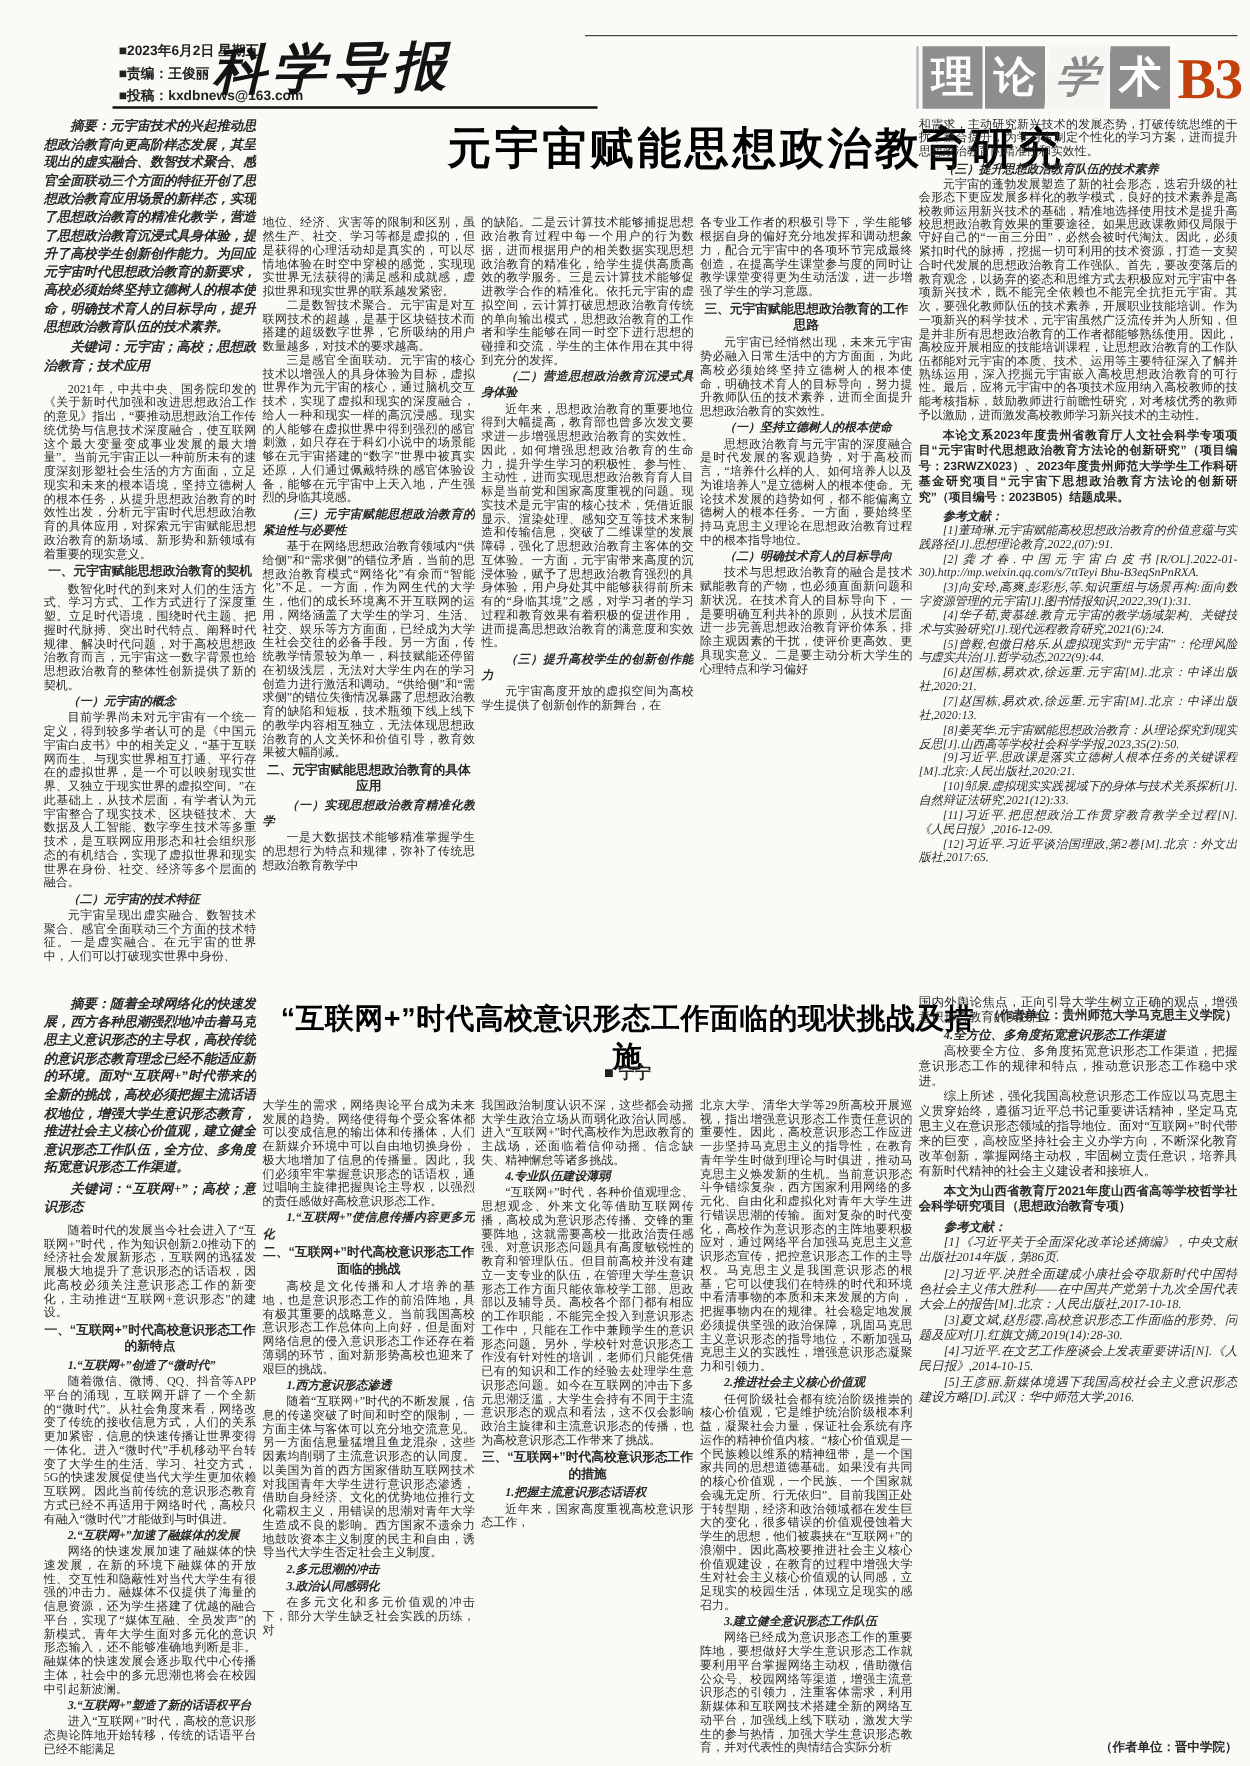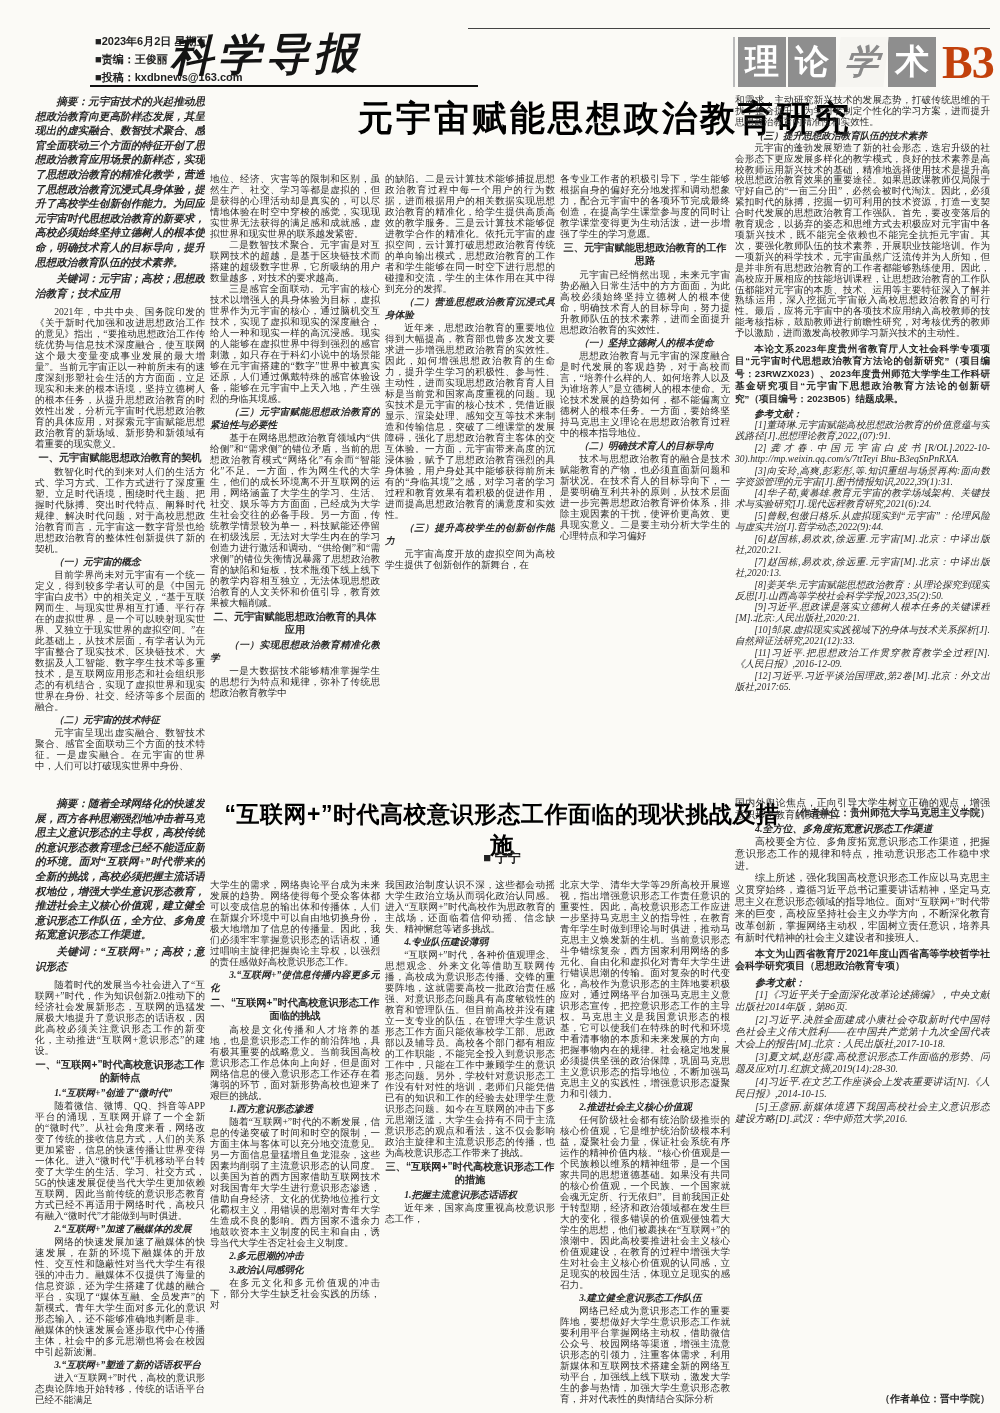--- a/index.html
+++ b/index.html
@@ -119,21 +119,21 @@
         <div class="seg seg-h2">（二）明确技术育人的目标导向</div>
         <div class="seg seg-p">技术与思想政治教育的融合是技术赋能教育的产物，也必须直面新问题和新状况。在技术育人的目标导向下，一是要明确互利共补的原则，从技术层面进一步完善思想政治教育评价体系，排除主观因素的干扰，使评价更高效、更具现实意义。二是要主动分析大学生的心理特点和学习偏好</div>
       </div>
     <div class="col c5">
         <div class="seg seg-pc">和需求，主动研究新兴技术的发展态势，打破传统思维的干扰，整合提升，为学习者制定个性化的学习方案，进而提升思想政治教育的精准性和实效性。</div>
         <div class="seg seg-h2">（三）提升思想政治教育队伍的技术素养</div>
         <div class="seg seg-p">元宇宙的蓬勃发展塑造了新的社会形态，迭宕升级的社会形态下更应发展多样化的教学模式，良好的技术素养是高校教师运用新兴技术的基础，精准地选择使用技术是提升高校思想政治教育效果的重要途径。如果思政课教师仅局限于守好自己的“一亩三分田”，必然会被时代淘汰。因此，必须紧扣时代的脉搏，挖掘一切可利用的技术资源，打造一支契合时代发展的思想政治教育工作强队。首先，要改变落后的教育观念，以扬弃的姿态和思维方式去积极应对元宇宙中各项新兴技术，既不能完全依赖也不能完全抗拒元宇宙。其次，要强化教师队伍的技术素养，开展职业技能培训。作为一项新兴的科学技术，元宇宙虽然广泛流传并为人所知，但是并非所有思想政治教育的工作者都能够熟练使用。因此，高校应开展相应的技能培训课程，让思想政治教育的工作队伍都能对元宇宙的本质、技术、运用等主要特征深入了解并熟练运用，深入挖掘元宇宙嵌入高校思想政治教育的可行性。最后，应将元宇宙中的各项技术应用纳入高校教师的技能考核指标，鼓励教师进行前瞻性研究，对考核优秀的教师予以激励，进而激发高校教师学习新兴技术的主动性。</div>
         <div class="seg seg-note">本论文系2023年度贵州省教育厅人文社会科学专项项目“元宇宙时代思想政治教育方法论的创新研究”（项目编号：23RWZX023）、2023年度贵州师范大学学生工作科研基金研究项目“元宇宙下思想政治教育方法论的创新研究”（项目编号：2023B05）结题成果。</div>
         <div class="seg seg-lbl">参考文献：</div>
         <div class="seg seg-ref">[1]董琦琳.元宇宙赋能高校思想政治教育的价值意蕴与实践路径[J].思想理论教育,2022,(07):91.</div>
-        <div class="seg seg-ref">[2]龚才春.中国元宇宙白皮书[R/OL].2022-10-30).http://mp.weixin.qq.com/s/7ttTeyi Bhu-B3eqSnPnRXA.</div>
+        <div class="seg seg-ref">[2]龚才春.中国元宇宙白皮书[R/OL].2022-01-30).http://mp.weixin.qq.com/s/7ttTeyi Bhu-B3eqSnPnRXA.</div>
         <div class="seg seg-ref">[3]向安玲,高爽,彭彩彤,等.知识重组与场景再构:面向数字资源管理的元宇宙[J].图书情报知识,2022,39(1):31.</div>
         <div class="seg seg-ref">[4]华子荀,黄慕雄.教育元宇宙的教学场域架构、关键技术与实验研究[J].现代远程教育研究,2021(6):24.</div>
         <div class="seg seg-ref">[5]曾毅,包傲日格乐.从虚拟现实到“元宇宙”：伦理风险与虚实共治[J].哲学动态,2022(9):44.</div>
         <div class="seg seg-ref">[6]赵国栋,易欢欢,徐远重.元宇宙[M].北京：中译出版社,2020:21.</div>
         <div class="seg seg-ref">[7]赵国栋,易欢欢,徐远重.元宇宙[M].北京：中译出版社,2020:13.</div>
         <div class="seg seg-ref">[8]姜芙华.元宇宙赋能思想政治教育：从理论探究到现实反思[J].山西高等学校社会科学学报,2023,35(2):50.</div>
         <div class="seg seg-ref">[9]习近平.思政课是落实立德树人根本任务的关键课程[M].北京:人民出版社,2020:21.</div>
         <div class="seg seg-ref">[10]邹泉.虚拟现实实践视域下的身体与技术关系探析[J].自然辩证法研究,2021(12):33.</div>
         <div class="seg seg-ref">[11]习近平.把思想政治工作贯穿教育教学全过程[N].《人民日报》,2016-12-09.</div>
         <div class="seg seg-ref">[12]习近平.习近平谈治国理政,第2卷[M].北京：外文出版社,2017:65.</div>
@@ -151,21 +151,21 @@
         <div class="seg seg-h1">一、“互联网+”时代高校意识形态工作的新特点</div>
         <div class="seg seg-h2n">1.“互联网+”创造了“微时代”</div>
         <div class="seg seg-p">随着微信、微博、QQ、抖音等APP平台的涌现，互联网开辟了一个全新的“微时代”。从社会角度来看，网络改变了传统的接收信息方式，人们的关系更加紧密，信息的快速传播让世界变得一体化。进入“微时代”手机移动平台转变了大学生的生活、学习、社交方式，5G的快速发展促使当代大学生更加依赖互联网。因此当前传统的意识形态教育方式已经不再适用于网络时代，高校只有融入“微时代”才能做到与时俱进。</div>
         <div class="seg seg-h2n">2.“互联网+”加速了融媒体的发展</div>
         <div class="seg seg-p">网络的快速发展加速了融媒体的快速发展，在新的环境下融媒体的开放性、交互性和隐蔽性对当代大学生有很强的冲击力。融媒体不仅提供了海量的信息资源，还为学生搭建了优越的融合平台，实现了“媒体互融、全员发声”的新模式。青年大学生面对多元化的意识形态输入，还不能够准确地判断是非。融媒体的快速发展会逐步取代中心传播主体，社会中的多元思潮也将会在校园中引起新波澜。</div>
         <div class="seg seg-h2n">3.“互联网+”塑造了新的话语权平台</div>
         <div class="seg seg-p">进入“互联网+”时代，高校的意识形态舆论阵地开始转移，传统的话语平台已经不能满足</div>
       </div>
     <div class="col c2">
         <div class="seg seg-pc">大学生的需求，网络舆论平台成为未来发展的趋势。网络使得每个受众客体都可以变成信息的输出体和传播体，人们在新媒介环境中可以自由地切换身份，极大地增加了信息的传播量。因此，我们必须牢牢掌握意识形态的话语权，通过唱响主旋律把握舆论主导权，以强烈的责任感做好高校意识形态工作。</div>
-        <div class="seg seg-h2n">3.“互联网+”使信息传播内容更多元化</div>
+        <div class="seg seg-h2n">1.“互联网+”使信息传播内容更多元化</div>
         <div class="seg seg-h1">二、“互联网+”时代高校意识形态工作面临的挑战</div>
         <div class="seg seg-p">高校是文化传播和人才培养的基地，也是意识形态工作的前沿阵地，具有极其重要的战略意义。当前我国高校意识形态工作总体向上向好，但是面对网络信息的侵入意识形态工作还存在着薄弱的环节，面对新形势高校也迎来了艰巨的挑战。</div>
         <div class="seg seg-h2n">1.西方意识形态渗透</div>
         <div class="seg seg-p">随着“互联网+”时代的不断发展，信息的传递突破了时间和时空的限制，一方面主体与客体可以充分地交流意见。另一方面信息量猛增且鱼龙混杂，这些因素均削弱了主流意识形态的认同度。以美国为首的西方国家借助互联网技术对我国青年大学生进行意识形态渗透，借助自身经济、文化的优势地位推行文化霸权主义，用错误的思潮对青年大学生造成不良的影响。西方国家不遗余力地鼓吹资本主义制度的民主和自由，诱导当代大学生否定社会主义制度。</div>
         <div class="seg seg-h2n">2.多元思潮的冲击</div>
         <div class="seg seg-h2n">3.政治认同感弱化</div>
         <div class="seg seg-p">在多元文化和多元价值观的冲击下，部分大学生缺乏社会实践的历练，对</div>
       </div>
     <div class="col c3">
         <div class="seg seg-pc">我国政治制度认识不深，这些都会动摇大学生政治立场从而弱化政治认同感。进入“互联网+”时代高校作为思政教育的主战场，还面临着信仰动摇、信念缺失、精神懈怠等诸多挑战。</div>

